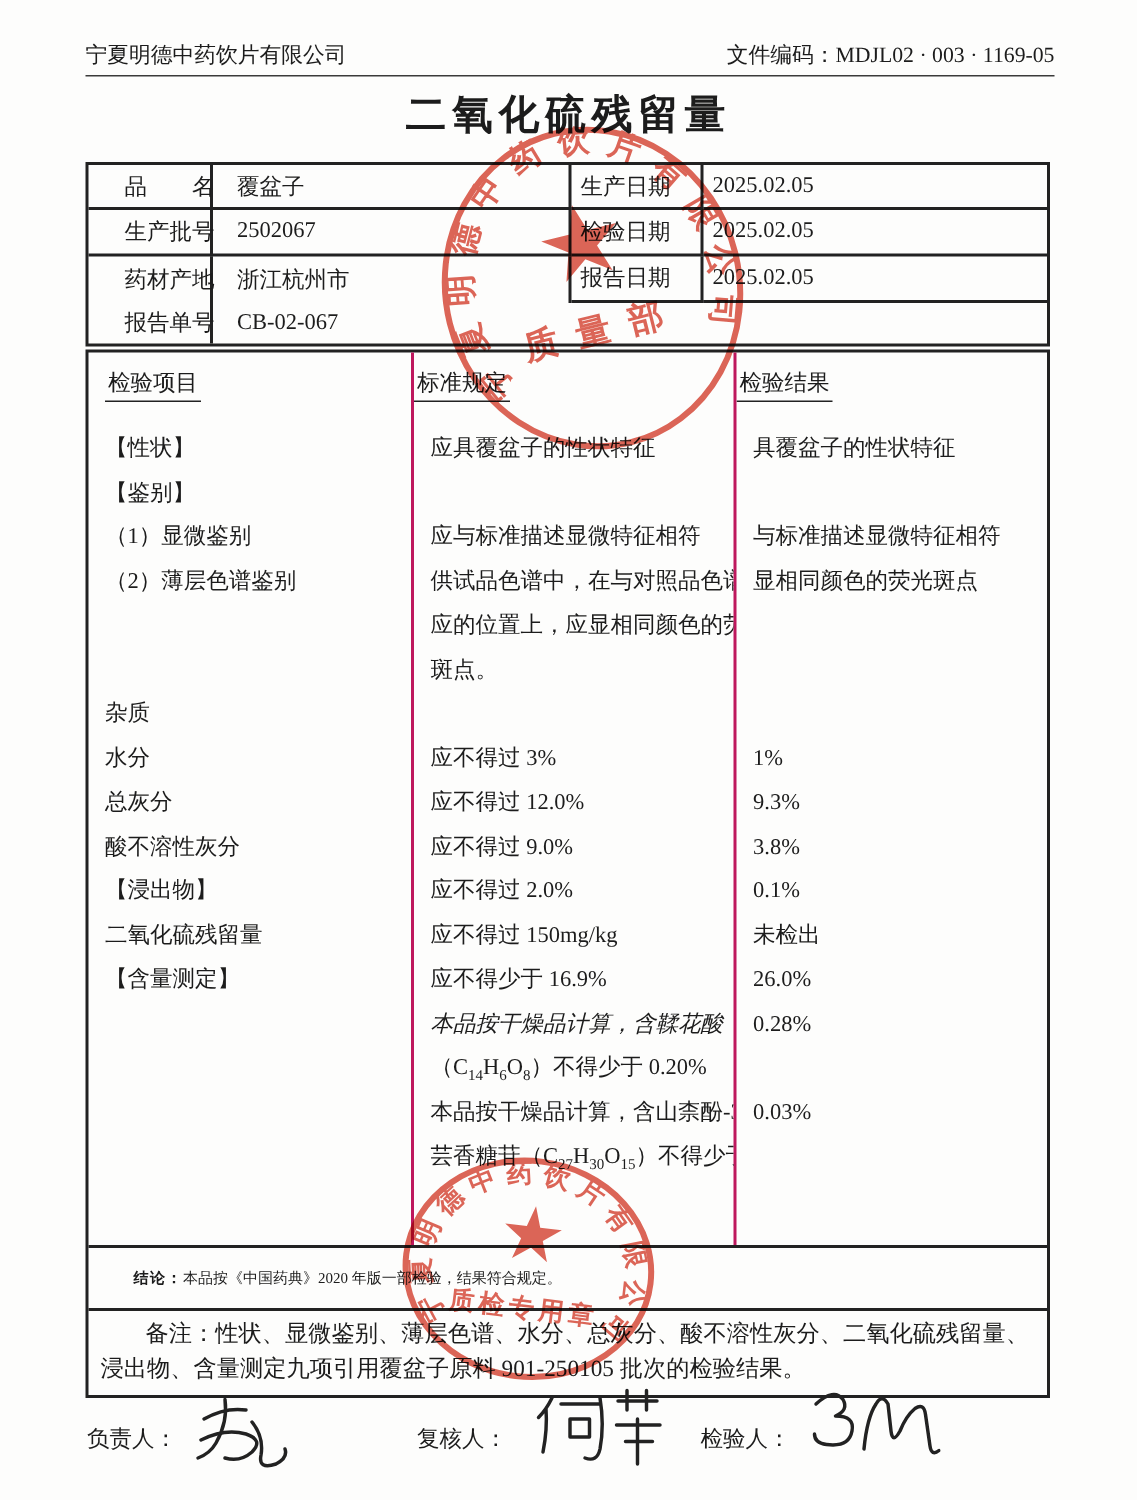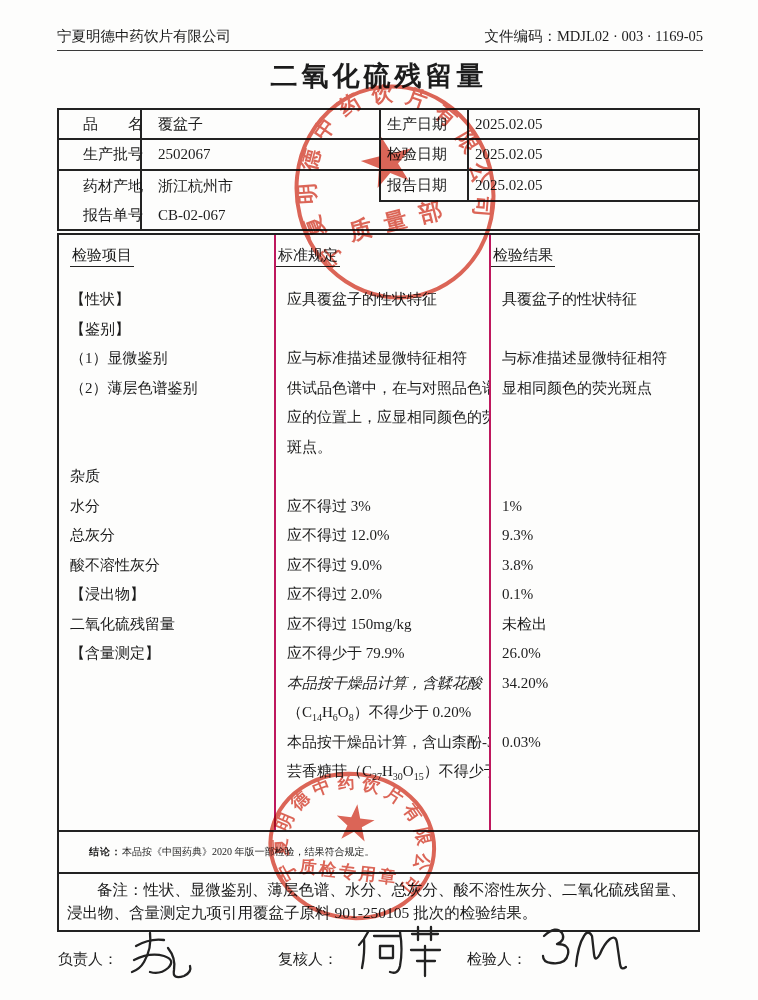--- a/index.html
+++ b/index.html
@@ -118,21 +118,21 @@
       <div class="bl">应与标准描述显微特征相符</div>
       <div class="bl">供试品色谱中，在与对照品色谱相</div>
       <div class="bl">应的位置上，应显相同颜色的荧光</div>
       <div class="bl">斑点。</div>
       <div class="bl"></div>
       <div class="bl">应不得过 3%</div>
       <div class="bl">应不得过 12.0%</div>
       <div class="bl">应不得过 9.0%</div>
       <div class="bl">应不得过 2.0%</div>
       <div class="bl">应不得过 150mg/kg</div>
-      <div class="bl">应不得少于 79.9%</div>
+      <div class="bl">应不得少于 16.9%</div>
       <div class="bl just">本品按干燥品计算，含鞣花酸</div>
       <div class="bl"><span>（C</span><sub>14</sub><span>H</span><sub>6</sub><span>O</span><sub>8</sub><span>）不得少于 0.20%</span></div>
       <div class="bl">本品按干燥品计算，含山柰酚-3-O-</div>
       <div class="bl"><span>芸香糖苷（C</span><sub>27</sub><span>H</span><sub>30</sub><span>O</span><sub>15</sub><span>）不得少于 0.03%</span></div>
     </div>
 
     <div class="bcol">
       <div class="bhead center"><span>检验结果</span></div>
       <div class="bl">具覆盆子的性状特征</div>
       <div class="bl"></div>
@@ -140,21 +140,21 @@
       <div class="bl">显相同颜色的荧光斑点</div>
       <div class="bl"></div>
       <div class="bl"></div>
       <div class="bl"></div>
       <div class="bl">1%</div>
       <div class="bl">9.3%</div>
       <div class="bl">3.8%</div>
       <div class="bl">0.1%</div>
       <div class="bl">未检出</div>
       <div class="bl">26.0%</div>
-      <div class="bl">34.20%</div>
+      <div class="bl">0.28%</div>
       <div class="bl"></div>
       <div class="bl">0.03%</div>
       <div class="bl"></div>
     </div>
   </div>
 
   <div class="concl-row">
     <b>结论：</b>
     <span>本品按《中国药典》2020 年版一部检验，结果符合规定。</span>
   </div>

